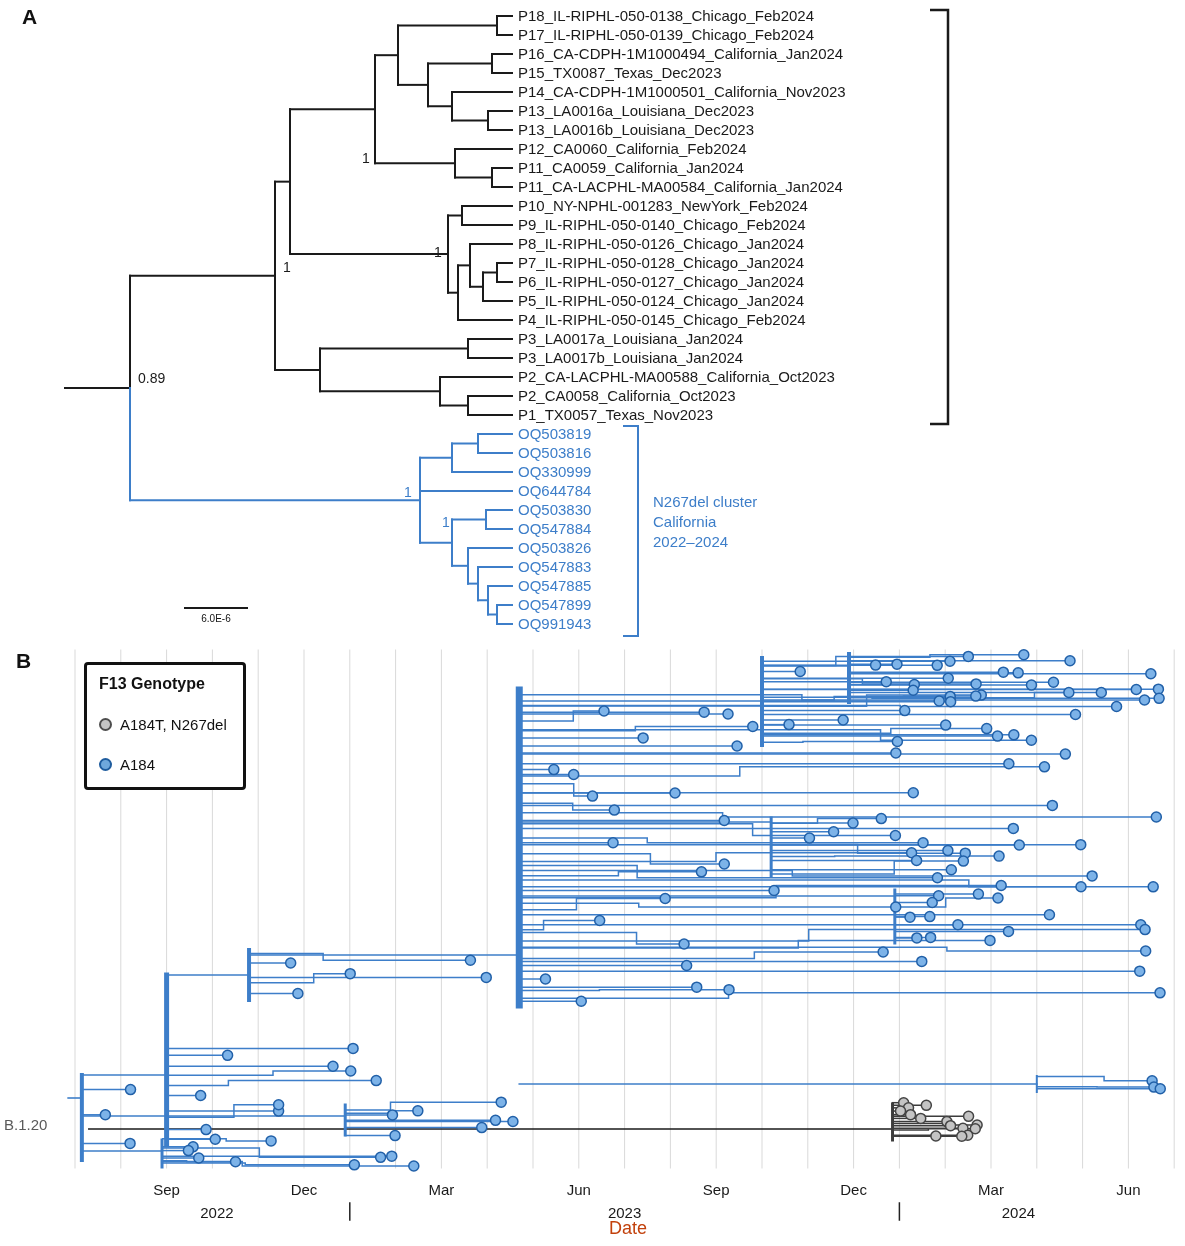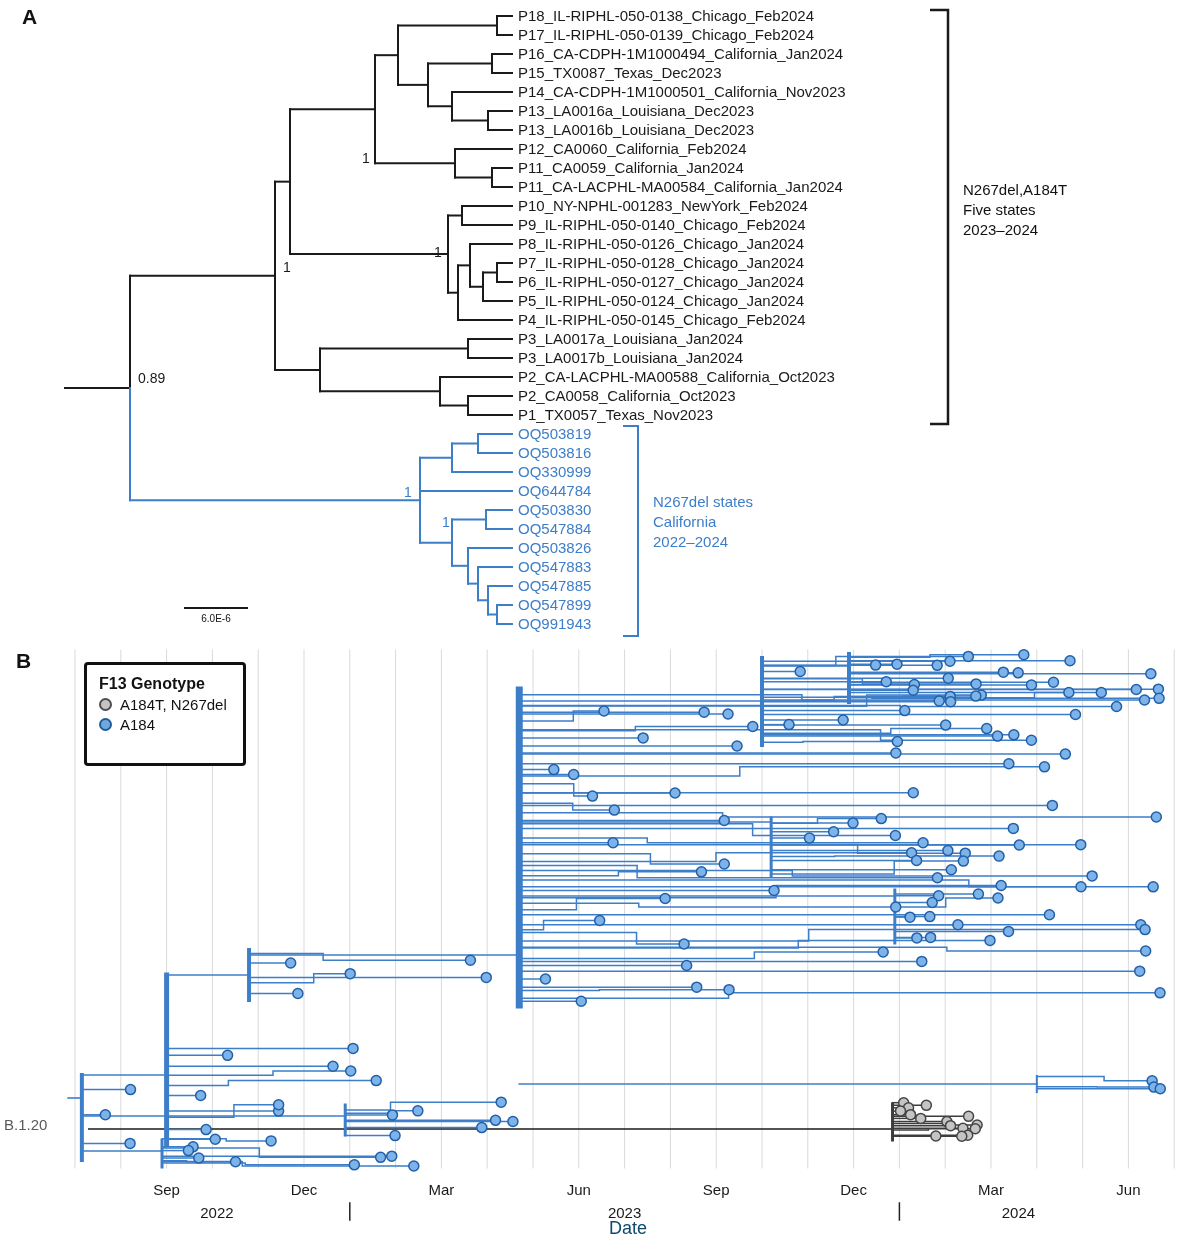--- a/index.html
+++ b/index.html
@@ -10,24 +10,24 @@
   #svgA{top:0}
   #svgB{top:646px}
   .panel-letter{position:absolute;font-size:21px;font-weight:700;color:#111}
   #labelA{left:22px;top:5px}
   #labelB{left:16px;top:649px}
   .annot{position:absolute;font-size:15px;line-height:20px;white-space:nowrap}
   #annotBlack{left:963px;top:180px;color:#111}
   #annotBlue{left:653px;top:492px;color:#3d7ec9}
   #scaleLabel{position:absolute;left:183px;top:613px;width:66px;text-align:center;font-size:10px;color:#111}
   #b120{position:absolute;left:4px;top:1116px;font-size:15px;color:#5a5a5a}
-  #dateTitle{position:absolute;left:528px;top:1218px;width:200px;text-align:center;font-size:18px;color:#0c4a6e}
-  .legend-box{position:absolute;left:84px;top:662px;width:162px;border:3px solid #111;border-radius:4px;background:#fff;padding:10px 12px 30px;z-index:5}
+  #dateTitle{position:absolute;left:528px;top:1218px;width:200px;text-align:center;font-size:18px;color:#c2410c}
+  .legend-box{position:absolute;left:84px;top:662px;width:162px;border:3px solid #111;border-radius:4px;background:#fff;padding:10px 12px 14px;z-index:5}
   .legend-title{font-size:16px;font-weight:700}
-  .legend-item{display:flex;align-items:center;gap:8px;margin-top:3px;font-size:15px}
+  .legend-item{display:flex;align-items:center;gap:8px;margin-top:23px;font-size:15px}
   .swatch{width:13px;height:13px;border-radius:50%;border:2px solid #444;flex:0 0 13px}
 </style>
 </head>
 <body>
 
 <div id="stage">
 
   <div class="panel-letter" id="labelA">A</div>
   <svg id="svgA" width="1185" height="645">
       <g>
@@ -196,28 +196,23 @@
         <text x="434" y="257" fill="#1a1a1a" font-size="14">1</text>
         <text x="138" y="383" fill="#1a1a1a" font-size="14">0.89</text>
         <text x="404" y="497" fill="#3d7ec9" font-size="14">1</text>
         <text x="442" y="527" fill="#3d7ec9" font-size="14">1</text>
         <path d="M 930 10 H 948 V 424 H 930" fill="none" stroke="#1a1a1a" stroke-width="2.5"></path>
         <path d="M 623 426 H 638 V 636 H 623" fill="none" stroke="#3d7ec9" stroke-width="2"></path>
         <line x1="185" y1="608" x2="247" y2="608" stroke="#1a1a1a" stroke-width="2" stroke-linecap="square"></line>
       </g>
     </svg>
 
-  <div class="annot" id="annotBlack">
-    <div>N267del,A184T</div>
-    <div>Five states</div>
-    <div>2023–2024</div>
-  </div>
 
   <div class="annot" id="annotBlue">
-    <div>N267del states</div>
+    <div>N267del cluster</div>
     <div>California</div>
     <div>2022–2024</div>
   </div>
 
   <div id="scaleLabel">6.0E-6</div>
 
   <div class="panel-letter" id="labelB">B</div>
   <svg id="svgB" width="1185" height="600">
       <g>
         <line x1="75" y1="4" x2="75" y2="522" stroke="#d9d9d9" stroke-width="1" stroke-linecap="square"></line>

